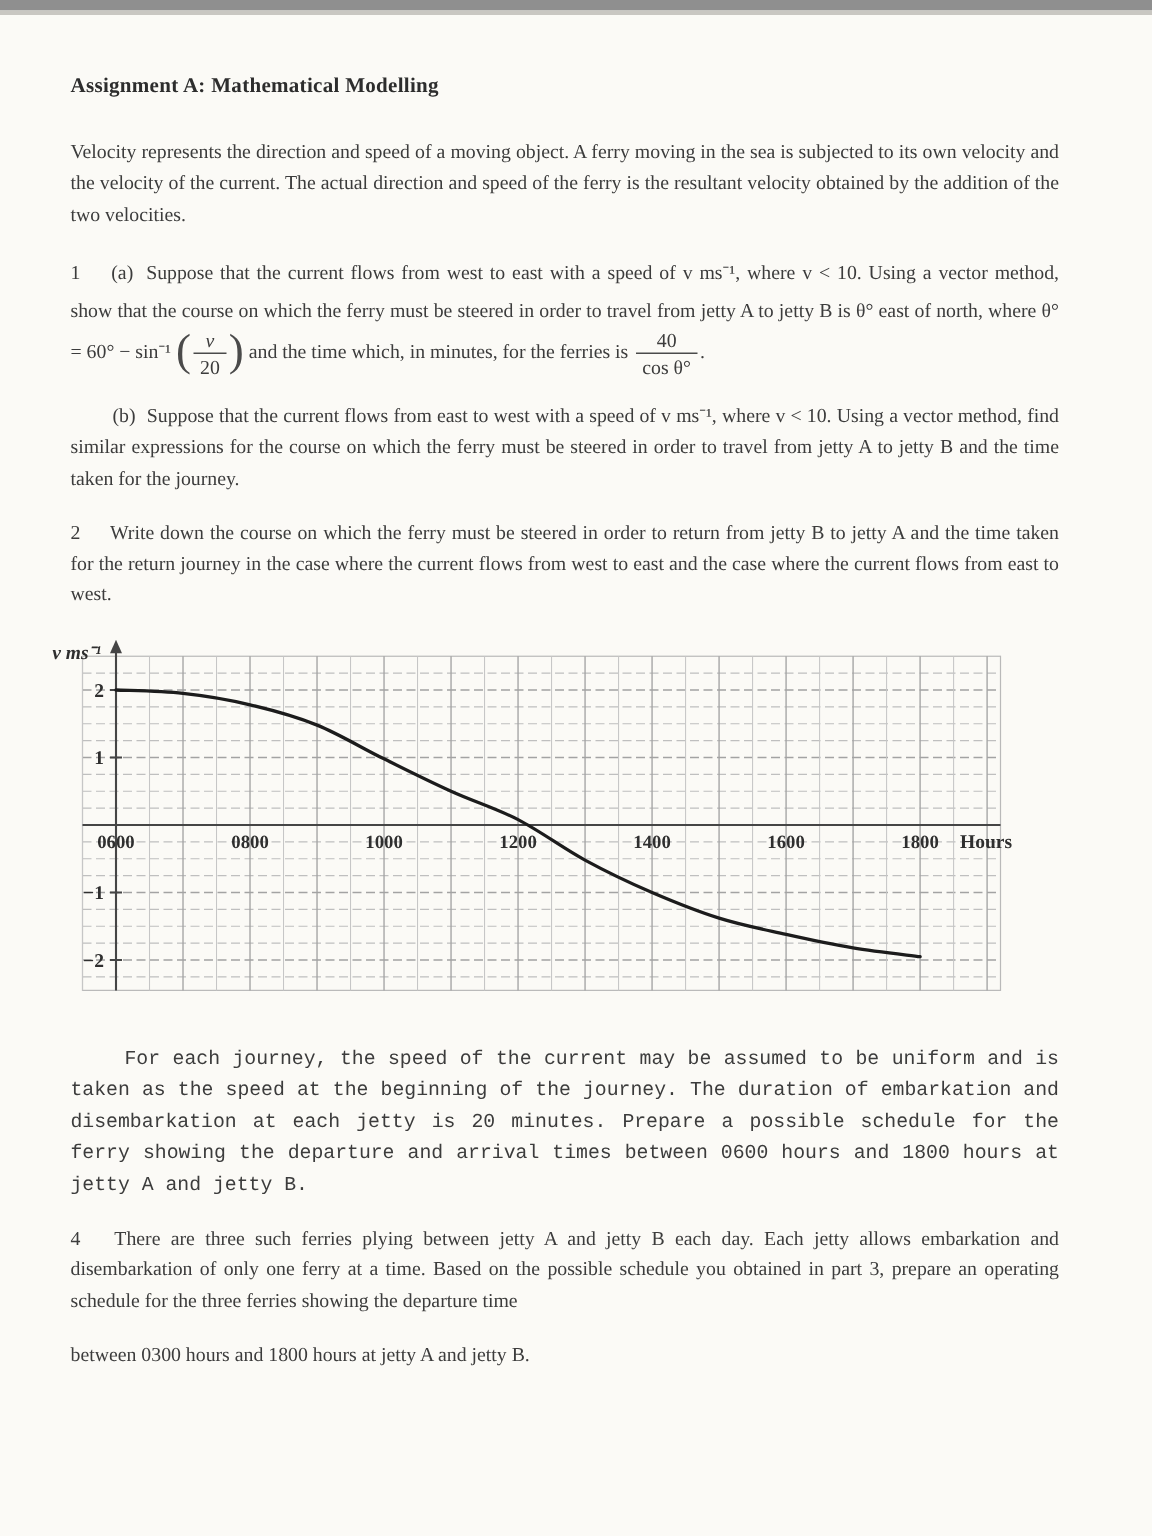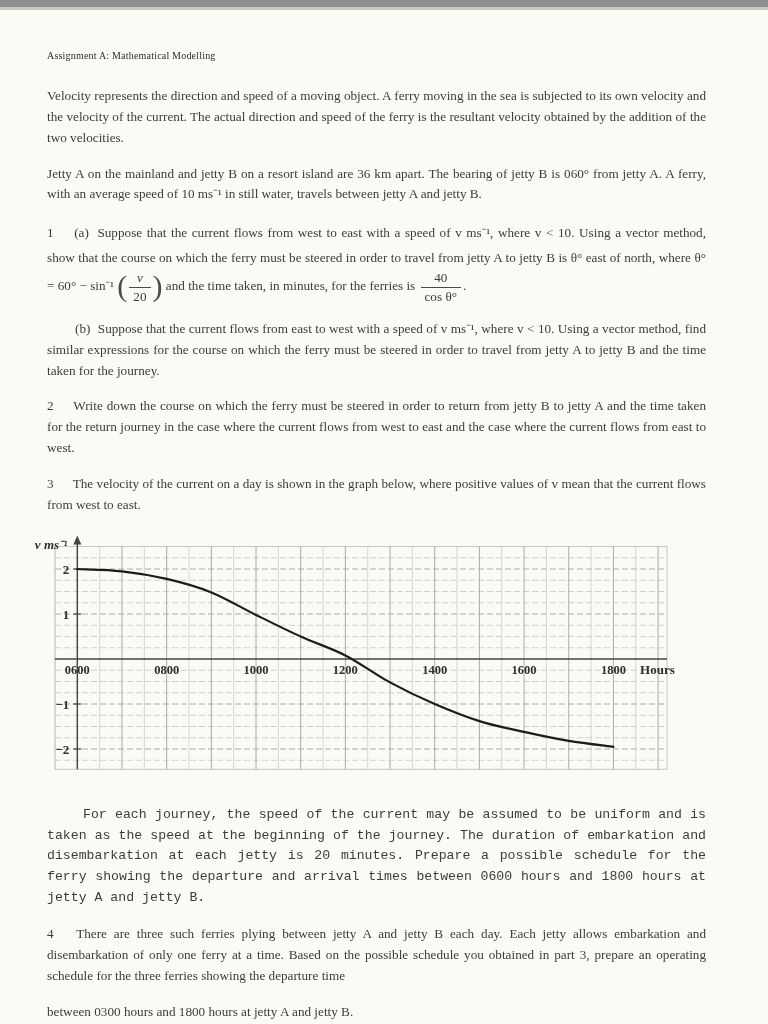--- a/index.html
+++ b/index.html
@@ -4,21 +4,21 @@
 <style>
   html,body { margin:0; padding:0; background:#d8d6d2; }
   .page {
     position:relative; width:768px; height:1024px; margin:0 auto;
     background:#fbfaf6; overflow:hidden;
     font-family:"Liberation Serif", serif; color:#3c3c3c;
   }
   .scan-top { position:absolute; top:0; left:0; right:0; height:7px; background:#8f8f8f; }
   .scan-top-shadow { position:absolute; top:7px; left:0; right:0; height:3px; background:#c9c7c2; }
   .content { position:absolute; left:47px; width:673px; top:50px; }
-  .title { font-size:10px; font-weight:normal; color:#2d2d2d; margin:0 0 25px 0; letter-spacing:.2px; }
+  .title { font-size:14px; font-weight:bold; color:#2d2d2d; margin:0 0 25px 0; letter-spacing:.2px; }
   p { font-size:13.2px; line-height:1.58; text-align:justify; margin:0 14px 15px 0; }
   .qnum { font-weight:normal; margin-right:16px; }
   .qpart { margin-right:4px; }
   .qpart.indent { margin-left:28px; }
   .indent-first { text-indent:36px;font-family:Liberation Mono, monospace; }
   .frac { display:inline-flex; flex-direction:column; text-align:center; vertical-align:middle; line-height:1.15; margin:0 2px; }
   .frac .num { border-bottom:1px solid #4a4a4a; padding:0 4px 1px 4px; }
   .frac .den { padding:1px 4px 0 4px;text-align:center; }
   .it { font-style:italic; }
   .bigparen { font-size:30px; font-weight:300; vertical-align:middle; line-height:0; position:relative; top:-1px; color:#4a4a4a; }
@@ -33,52 +33,47 @@
 <div class="page">
   <div class="scan-top"></div>
   <div class="scan-top-shadow"></div>
 
   <div class="content">
 
     <h1 class="title">Assignment A: Mathematical Modelling</h1>
 
     <p>Velocity represents the direction and speed of a moving object. A ferry moving in the sea is subjected to its own velocity and the velocity of the current. The actual direction and speed of the ferry is the resultant velocity obtained by the addition of the two velocities.</p>
 
-    <p>Jetty A on the mainland and jetty B on a resort island are 36 km apart. The bearing of jetty B is 060° from jetty A. A ferry, with an average speed of 10 ms⁻¹ in still water, travels between jetty A and jetty B.</p>
 
     <p class="q eq-line">
       <span class="qnum">1</span>
       <span class="qpart">(a)</span>
       <span>Suppose that the current flows from west to east with a speed of v ms⁻¹, where v &lt; 10. Using a vector method, show that the course on which the ferry must be steered in order to travel from jetty A to jetty B is θ° east of north, where θ° = 60° − sin⁻¹</span>
       <span class="bigparen">(</span><span class="frac">
           <span class="num it">v</span>
           <span class="den">20</span>
         </span><span class="bigparen">)</span>
-      <span>and the time taken, in minutes, for the</span>
+      <span>and the time which, in minutes, for the</span>
       <span>ferries is</span>
       <span class="frac">
           <span class="num">40</span>
           <span class="den">cos θ°</span>
         </span><span>.</span>
     </p>
 
     <p class="q">
       <span class="qpart indent">(b)</span>
       <span>Suppose that the current flows from east to west with a speed of v ms⁻¹, where v &lt; 10. Using a vector method, find similar expressions for the course on which the ferry must be steered in order to travel from jetty A to jetty B and the time taken for the journey.</span>
     </p>
 
     <p class="q">
       <span class="qnum">2</span>
       <span>Write down the course on which the ferry must be steered in order to return from jetty B to jetty A and the time taken for the return journey in the case where the current flows from west to east and the case where the current flows from east to west.</span>
     </p>
 
-    <p class="q">
-      <span class="qnum">3</span>
-      <span>The velocity of the current on a day is shown in the graph below, where positive values of v mean that the current flows from west to east.</span>
-    </p>
 
     <div class="graph-wrap">
       <svg id="chart" width="660" height="258">
           <rect x="20" y="15.5" width="612" height="222.75" fill="none" stroke="#b9b9b9" stroke-width="0.8"></rect>
           <line x1="20" y1="229.25" x2="632" y2="229.25" stroke="#bfbfbf" stroke-width="0.7" stroke-dasharray="6 3"></line>
           <line x1="20" y1="218" x2="632" y2="218" stroke="#a3a3a3" stroke-width="0.9" stroke-dasharray="6 3"></line>
           <line x1="20" y1="206.75" x2="632" y2="206.75" stroke="#bfbfbf" stroke-width="0.7" stroke-dasharray="6 3"></line>
           <line x1="20" y1="195.5" x2="632" y2="195.5" stroke="#bfbfbf" stroke-width="0.7" stroke-dasharray="6 3"></line>
           <line x1="20" y1="184.25" x2="632" y2="184.25" stroke="#bfbfbf" stroke-width="0.7" stroke-dasharray="6 3"></line>
           <line x1="20" y1="173" x2="632" y2="173" stroke="#a3a3a3" stroke-width="0.9" stroke-dasharray="6 3"></line>

